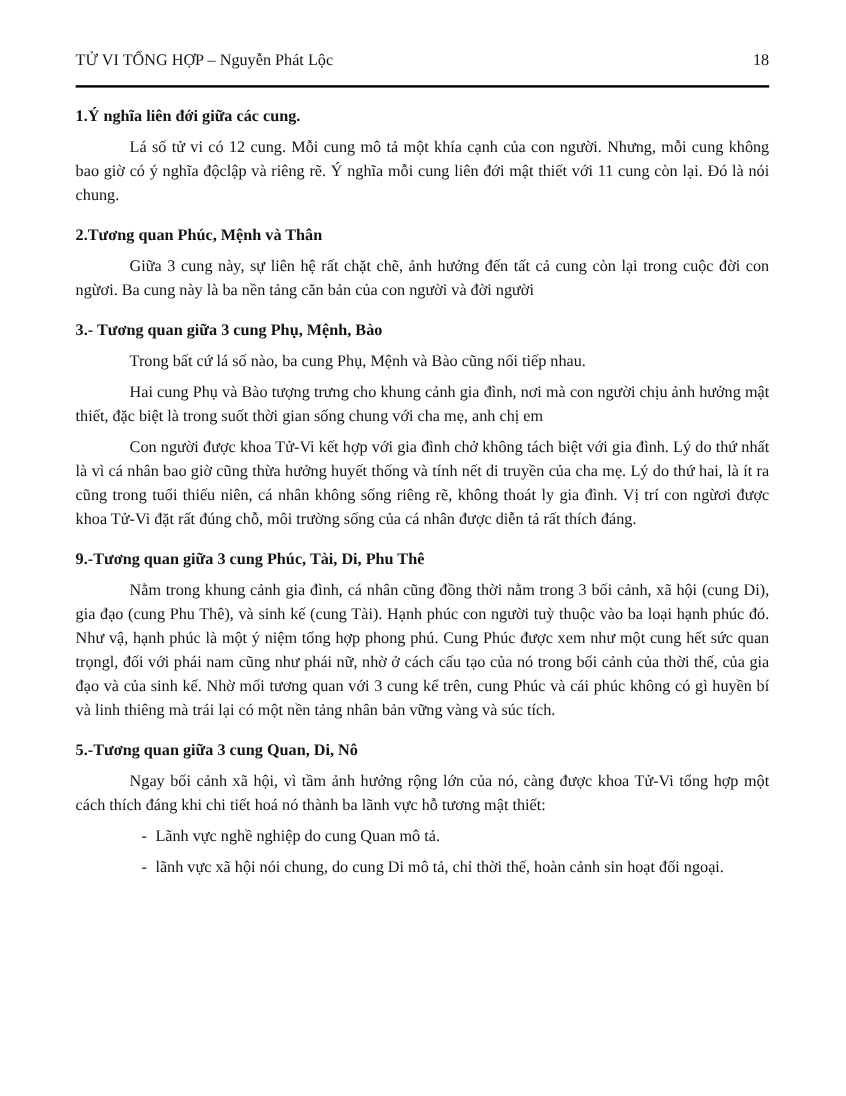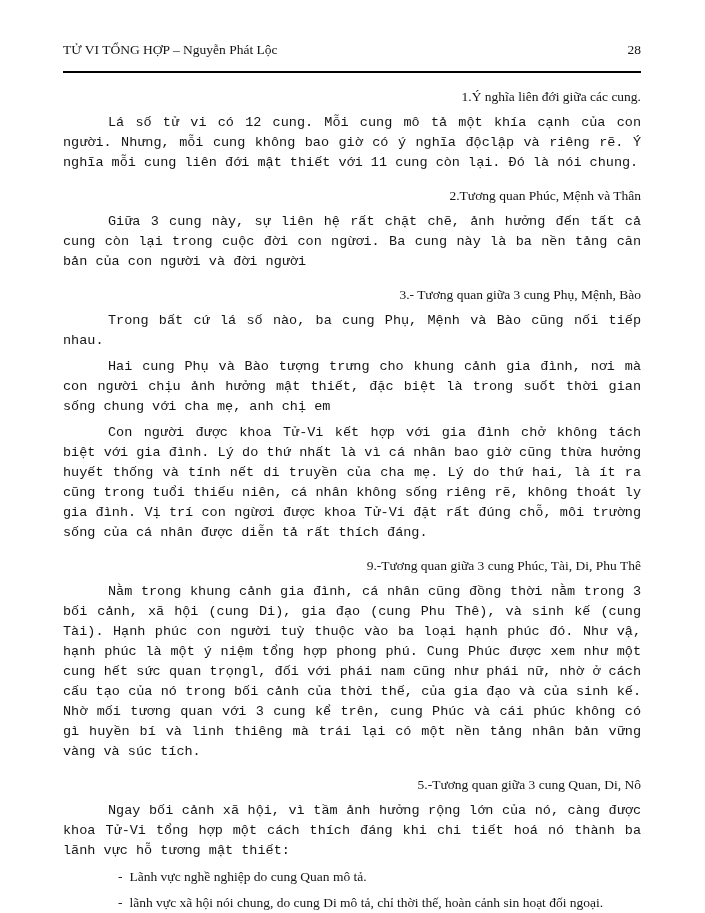--- a/index.html
+++ b/index.html
@@ -27,44 +27,44 @@
     font-size: 13.5px;
     margin-bottom: 11px;
   }
   .rule {
     border: none;
     border-top: 2px solid #000000;
     margin: 0 0 14px 0;
   }
   .heading {
     margin: 13px 0 6px 0;
-    text-align: right;
+    text-align: left;
+    font-weight: bold;
   }
   .para {
     margin: 0 0 6px 0;
     text-align: justify;
     text-indent: 45px;
-    font-family: Liberation Mono, monospace;
   }
   .list-item {
     margin: 4px 0 6px 55px;
     text-align: justify;
   }
   .list-item .marker {
     margin-right: 7px;
   }
 </style>
 </head>
 <body>
 
 <div class="page">
 
   <div class="header">
     <span>TỬ VI TỔNG HỢP – Nguyễn Phát Lộc</span>
-    <span>28</span>
+    <span>18</span>
   </div>
 
   <hr class="rule">
 
   <div class="heading">1.Ý nghĩa liên đới giữa các cung.</div>
   <div class="para">Lá số tử vi có 12 cung. Mỗi cung mô tả một khía cạnh của con người. Nhưng, mỗi cung không bao giờ có ý nghĩa độclập và riêng rẽ. Ý nghĩa mỗi cung liên đới mật thiết với 11 cung còn lại. Đó là nói chung.</div>
 
   <div class="heading">2.Tương quan Phúc, Mệnh và Thân</div>
   <div class="para">Giữa 3 cung này, sự liên hệ rất chặt chẽ, ảnh hưởng đến tất cả cung còn lại trong cuộc đời con ngừơi. Ba cung này là ba nền tảng căn bản của con người và đời người</div>
 

